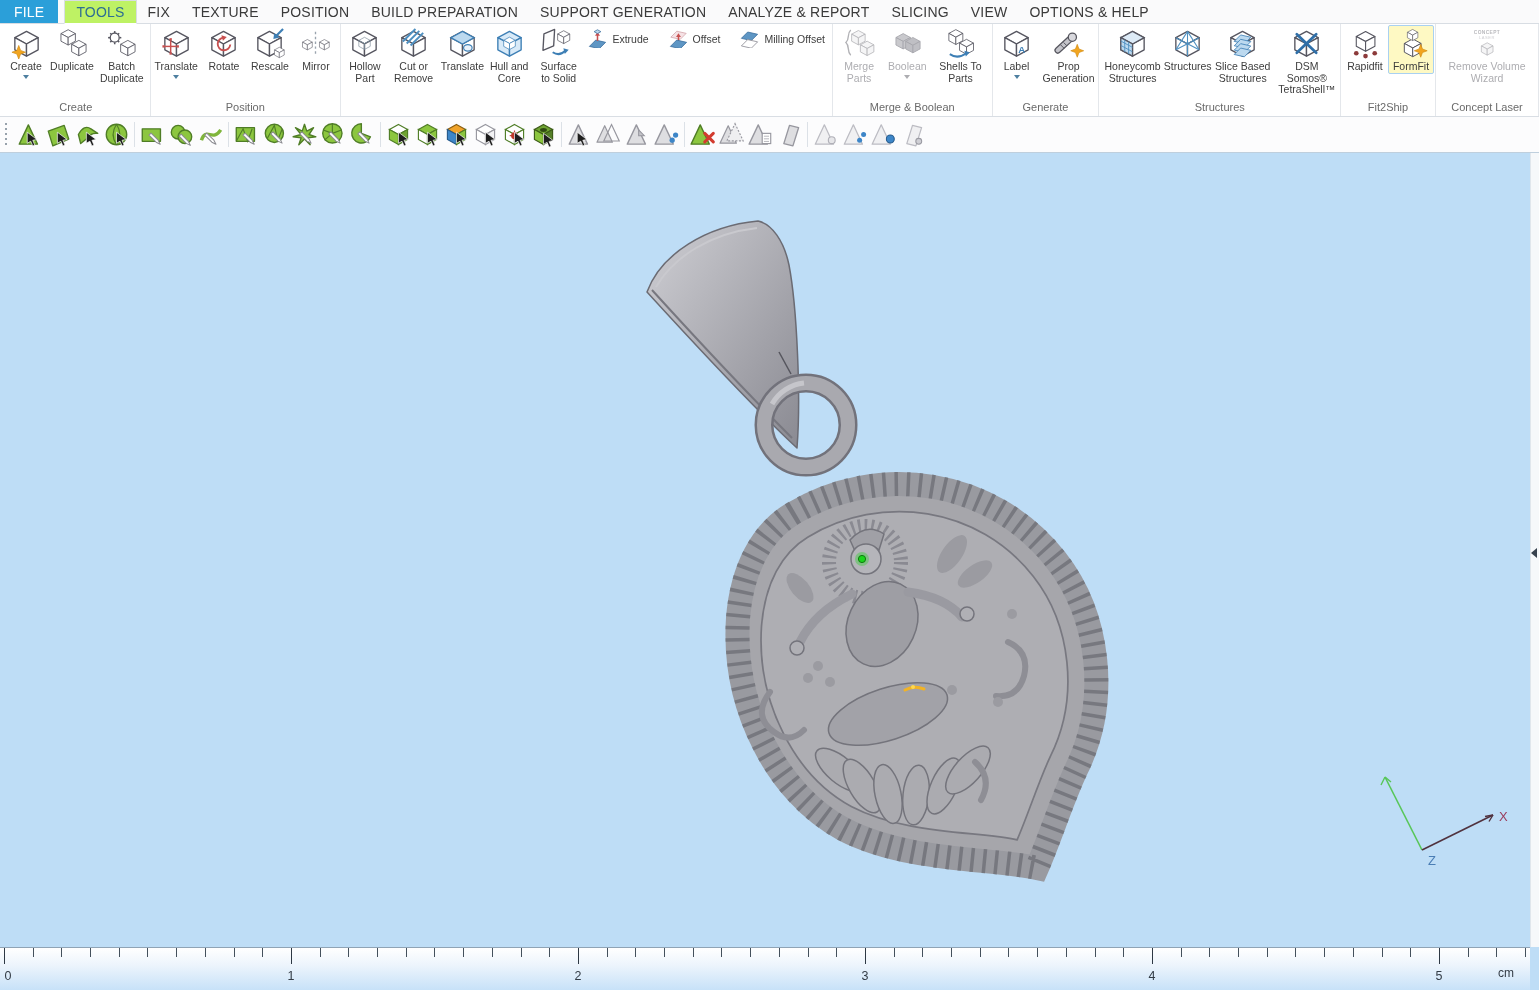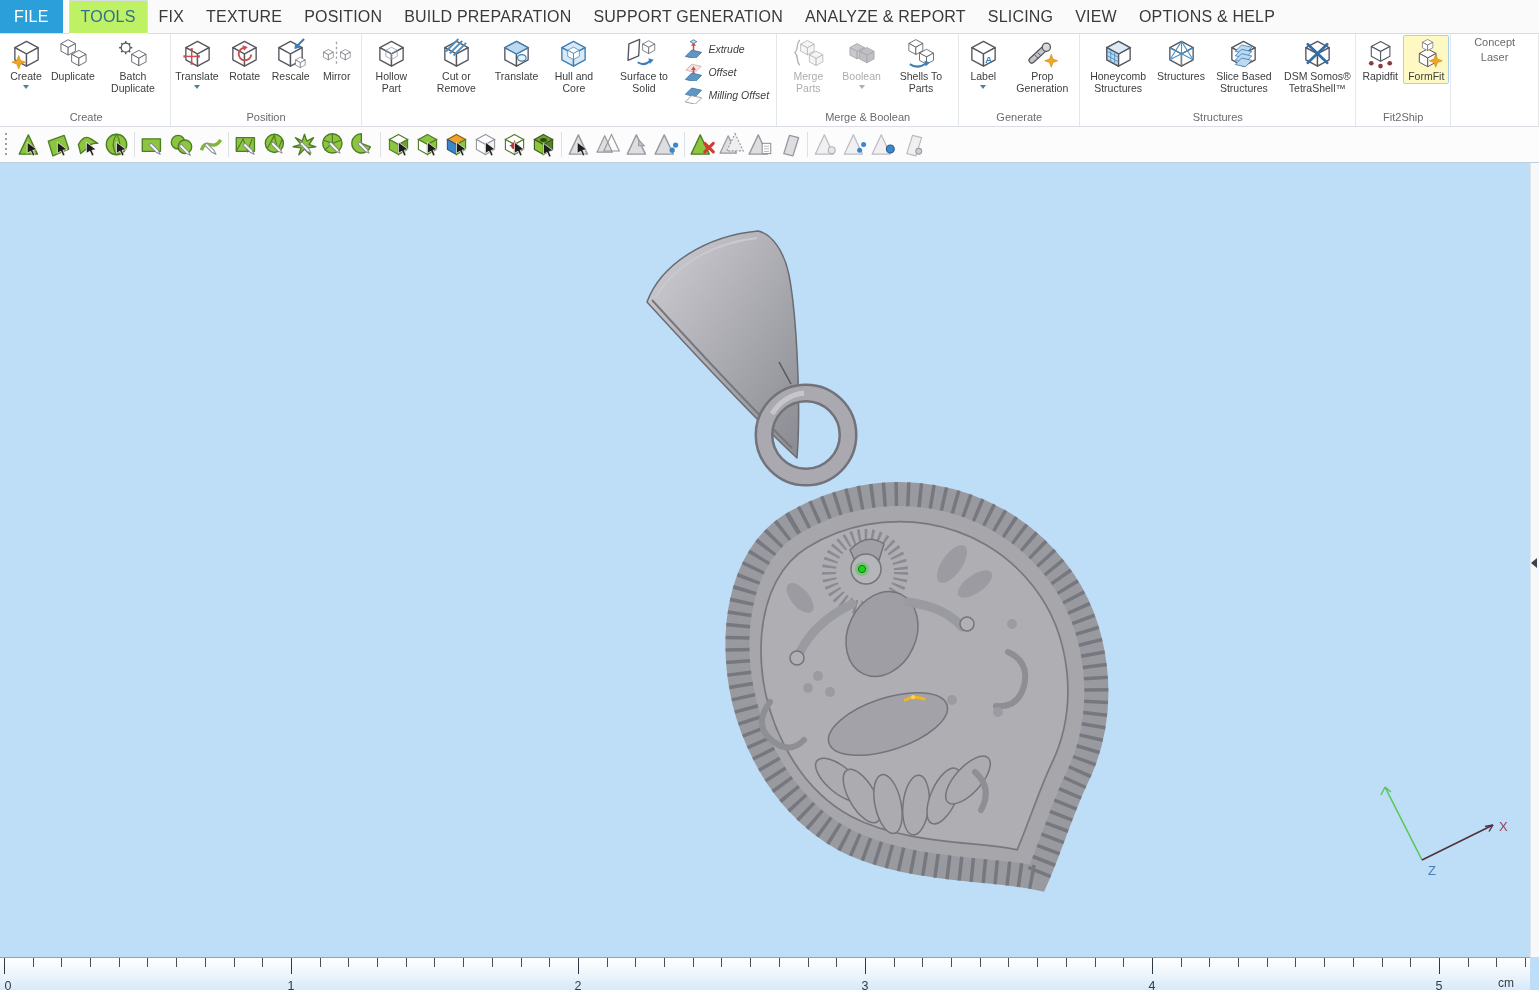--- a/index.html
+++ b/index.html
@@ -1,41 +1,41 @@
 <!DOCTYPE html>
 <html><head>
 <meta charset="utf-8">
 <style>
   html,body{margin:0;padding:0;width:1539px;height:990px;overflow:hidden;
     font-family:"Liberation Sans",sans-serif;background:#fff;-webkit-font-smoothing:antialiased;}
   *{box-sizing:border-box;}
 
   
-  .tabbar{height:34px;display:flex;align-items:stretch;background:#FAFAFB;
-    border-bottom:1px solid #D8DDE3;font-size:16px;position:relative;z-index:3;}
+  .tabbar{height:24px;display:flex;align-items:stretch;background:#FAFAFB;
+    border-bottom:1px solid #D8DDE3;font-size:14px;position:relative;z-index:3;}
   .tab{padding:0 11px;display:flex;align-items:center;color:#3A3A3A;letter-spacing:.2px;white-space:nowrap;}
   .tab-file{background:#2B9FD9;color:#fff;margin-right:6px;padding:0 14px;}
   .tab.active{background:#bef264;border:1px solid #D8DDE3;border-bottom:1px solid #fff;
     margin-bottom:-1px;color:#2D6E93;}
 
   
   .ribbon{height:93px;border-bottom:1px solid #D9DEE4;background:#fff;display:flex;align-items:stretch;padding-left:2px;}
   .rgroup{display:flex;flex-direction:column;border-right:1px solid #E4E7EB;padding:1px 1px 0;}
   .ritems{display:flex;flex:1;align-items:flex-start;}
   .rgrouplbl{height:16px;line-height:15px;text-align:center;font-size:11px;color:#6A6A6A;padding:0 8px;}
   .rbtn{display:flex;flex-direction:column;align-items:center;padding:1px 2px 0;
     border:1px solid transparent;border-radius:2px;min-width:46px;}
   .rbtn .i32{width:33px;height:33px;flex:0 0 auto;}
   .rlbl{font-size:10.5px;line-height:11.5px;color:#3D3D3D;text-align:center;margin-top:1px;max-width:70px;}
   .rlbl.wide{max-width:96px;}
   .caret{margin-top:2px;width:0;height:0;border-left:3.5px solid transparent;
     border-right:3.5px solid transparent;border-top:4px solid #4E7FA0;}
   .rbtn.disabled .rlbl{color:#ADADB1;}
   .rbtn.highlight{background:#fef9c3;border-color:#A9D1F1;}
-  .stackcol{display:flex;flex-direction:column;gap:4px;padding:4px 6px 0 4px;font-style:italic;}
+  .stackcol{display:flex;flex-direction:row;gap:20px;padding:4px 6px 0 4px;}
   .stackrow{display:flex;align-items:center;gap:5px;font-size:10.5px;color:#3D3D3D;white-space:nowrap;}
   .stackrow svg{width:19px;height:19px;}
 
   
   .ln{stroke:#565660;fill:#FFFFFF;stroke-width:1.4;stroke-linejoin:round;}
   .lngray{stroke:#B2B2B6;fill:#F5F5F6;stroke-width:1.4;stroke-linejoin:round;}
   .lnblue{stroke:#3D7FB5;fill:#D8EAF8;stroke-width:1.4;stroke-linejoin:round;}
 
   
   .toolbar2{height:36px;border-bottom:1px solid #BFCFDD;background:#FCFCFD;
@@ -407,20 +407,30 @@
           <use href="#cube3" class="ln" transform="translate(10.5,0.5) scale(0.45)"></use>
           <use href="#star4" transform="translate(26.5,24.5) scale(0.95)" fill="#F2A51F" stroke="#D08A10" stroke-width=".7"></use>
         </svg>
         <span class="rlbl">FormFit</span>
       </div>
     </div>
     <div class="rgrouplbl">Fit2Ship</div>
   </div>
 
   <div class="rgroup">
+    <div class="ritems">
+      <div class="rbtn disabled" style="min-width:100px">
+        <svg class="i32" viewBox="0 0 34 34" style="width:44px">
+          <text x="17" y="7" text-anchor="middle" font-size="5" font-weight="bold" letter-spacing=".4" fill="#B9B9BD">CONCEPT</text>
+          <text x="17" y="12.5" text-anchor="middle" font-size="4.2" letter-spacing=".6" fill="#CFCFD3">LASER</text>
+          <use href="#cube3" class="lngray" transform="translate(8.7,14) scale(0.5)"></use>
+        </svg>
+        <span class="rlbl wide">Remove Volume Wizard</span>
+      </div>
+    </div>
     <div class="rgrouplbl">Concept Laser</div>
   </div>
 </div>
 
 <div class="toolbar2">
   <div class="grip"></div>
 
   <div class="ti">
       <svg viewBox="0 0 22 22">
     <use href="#ttri" class="g" transform="translate(1,1)"></use>

